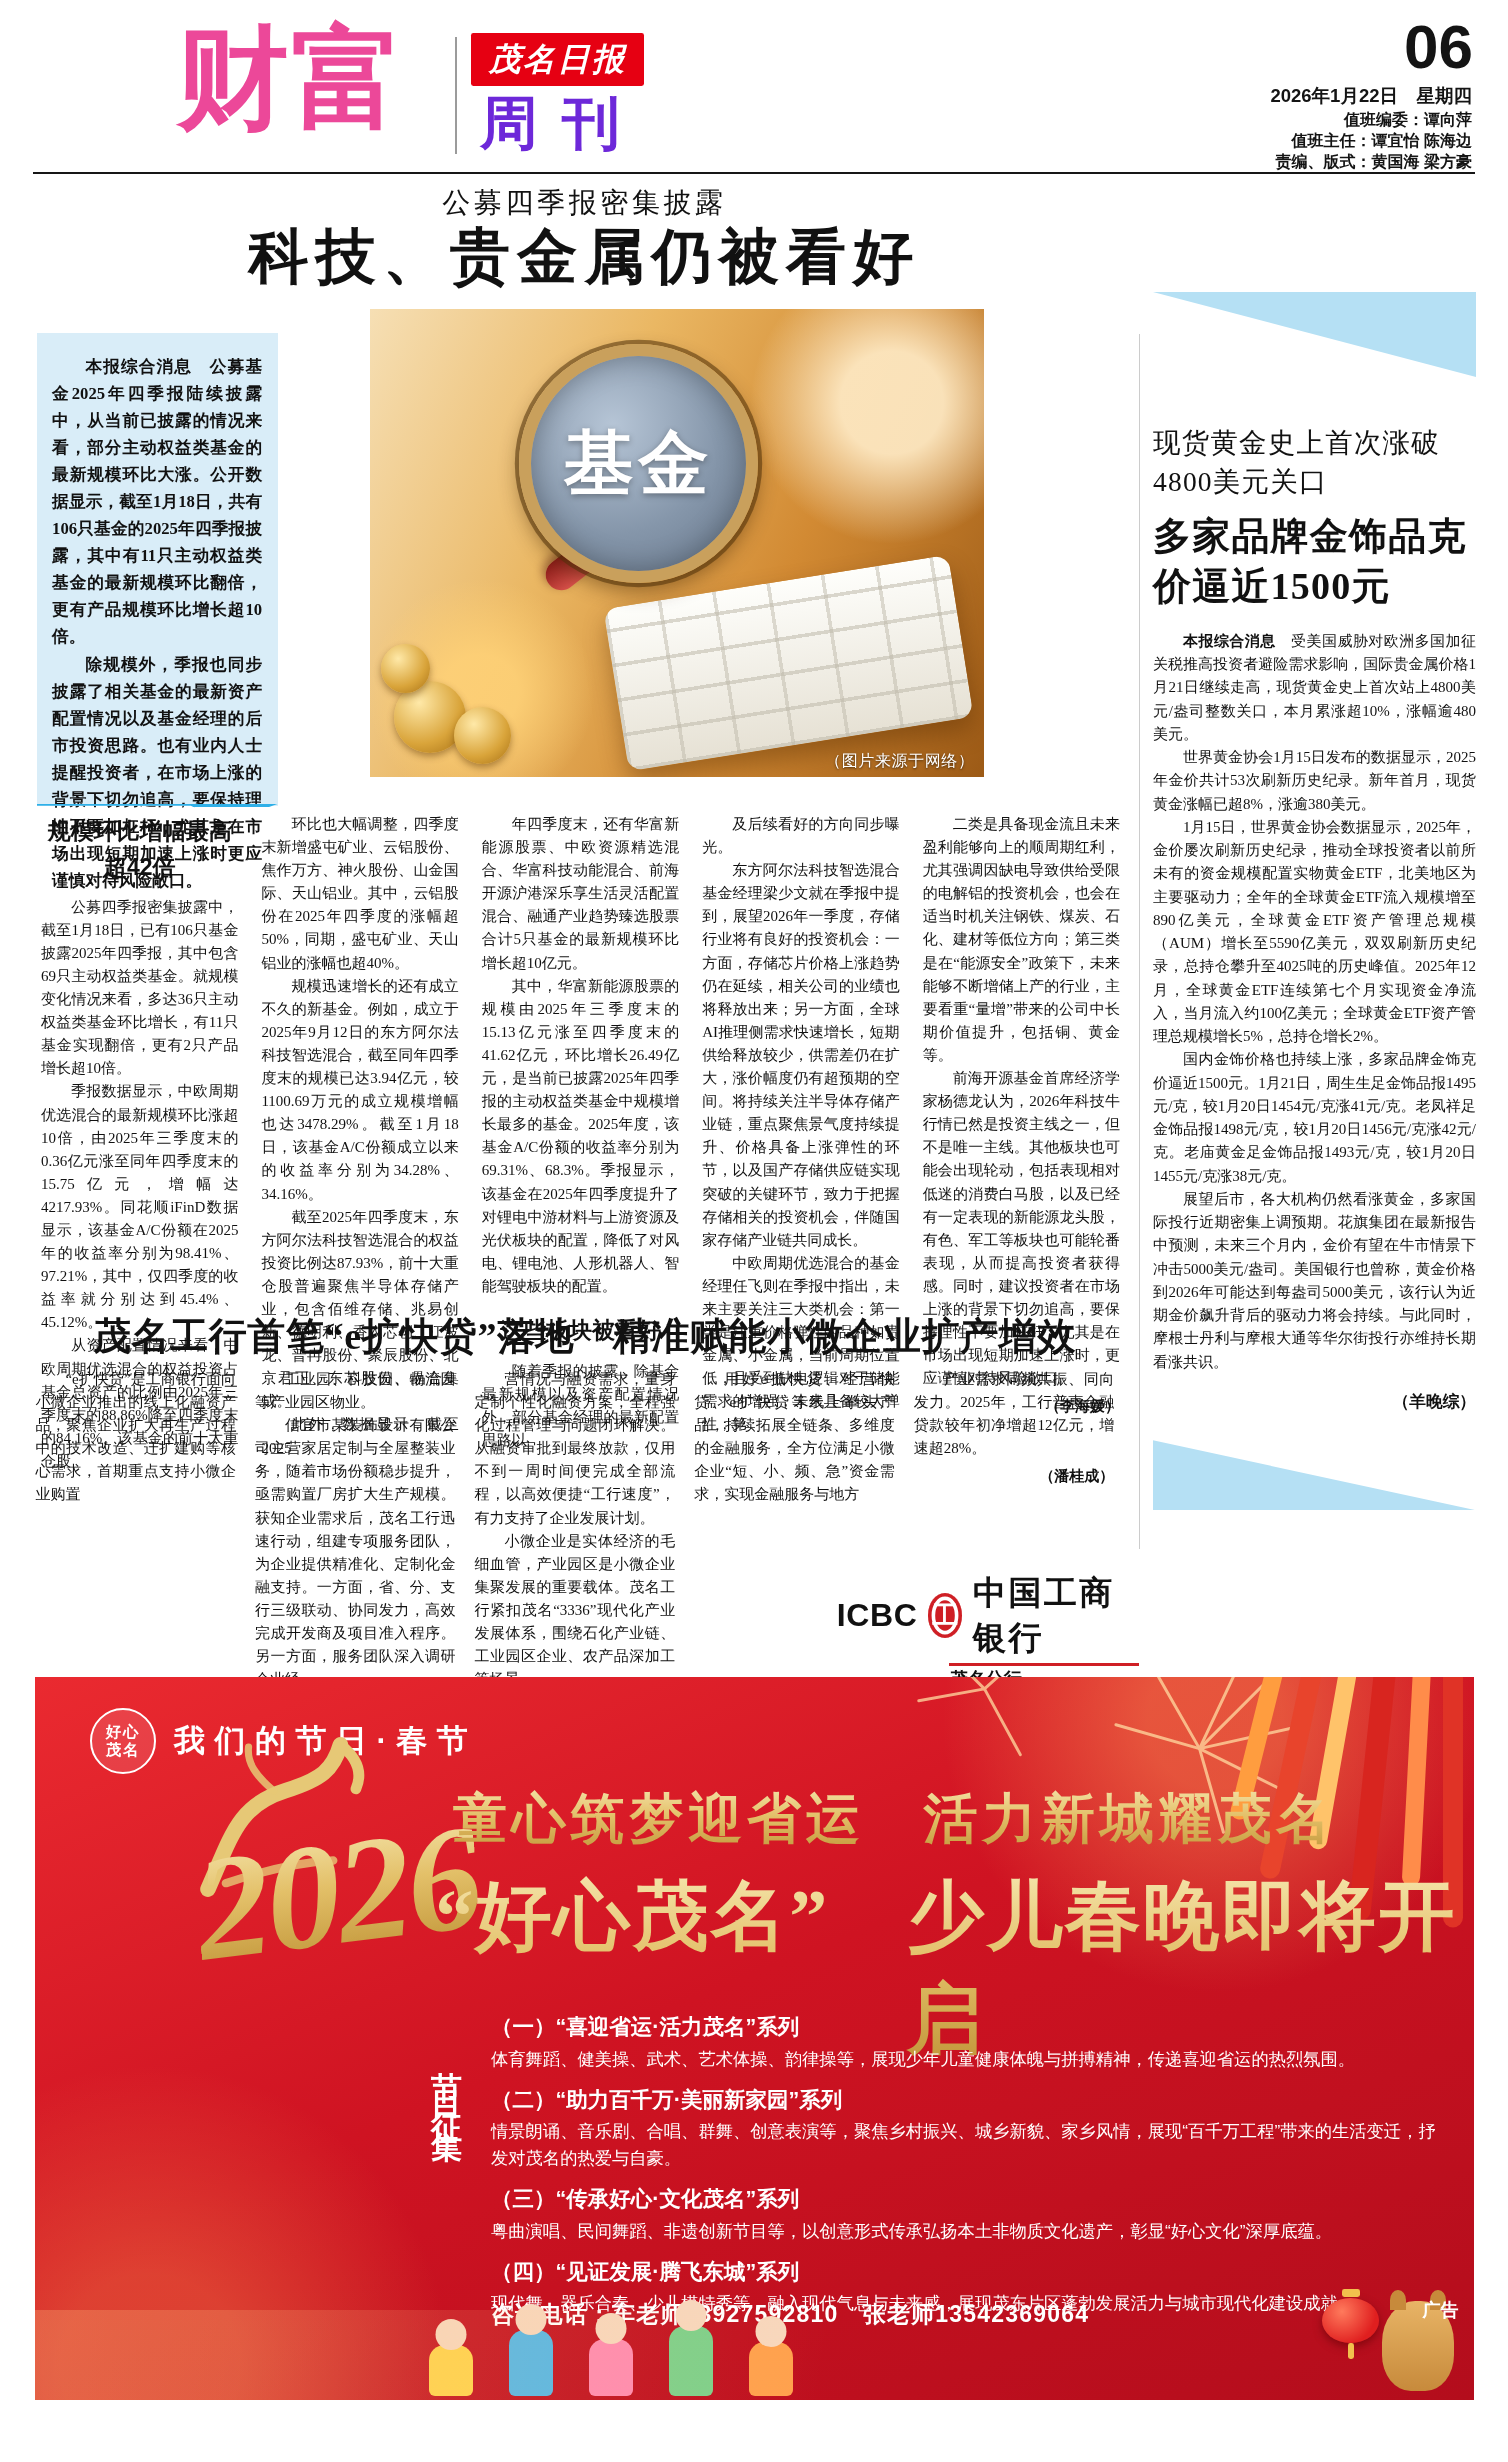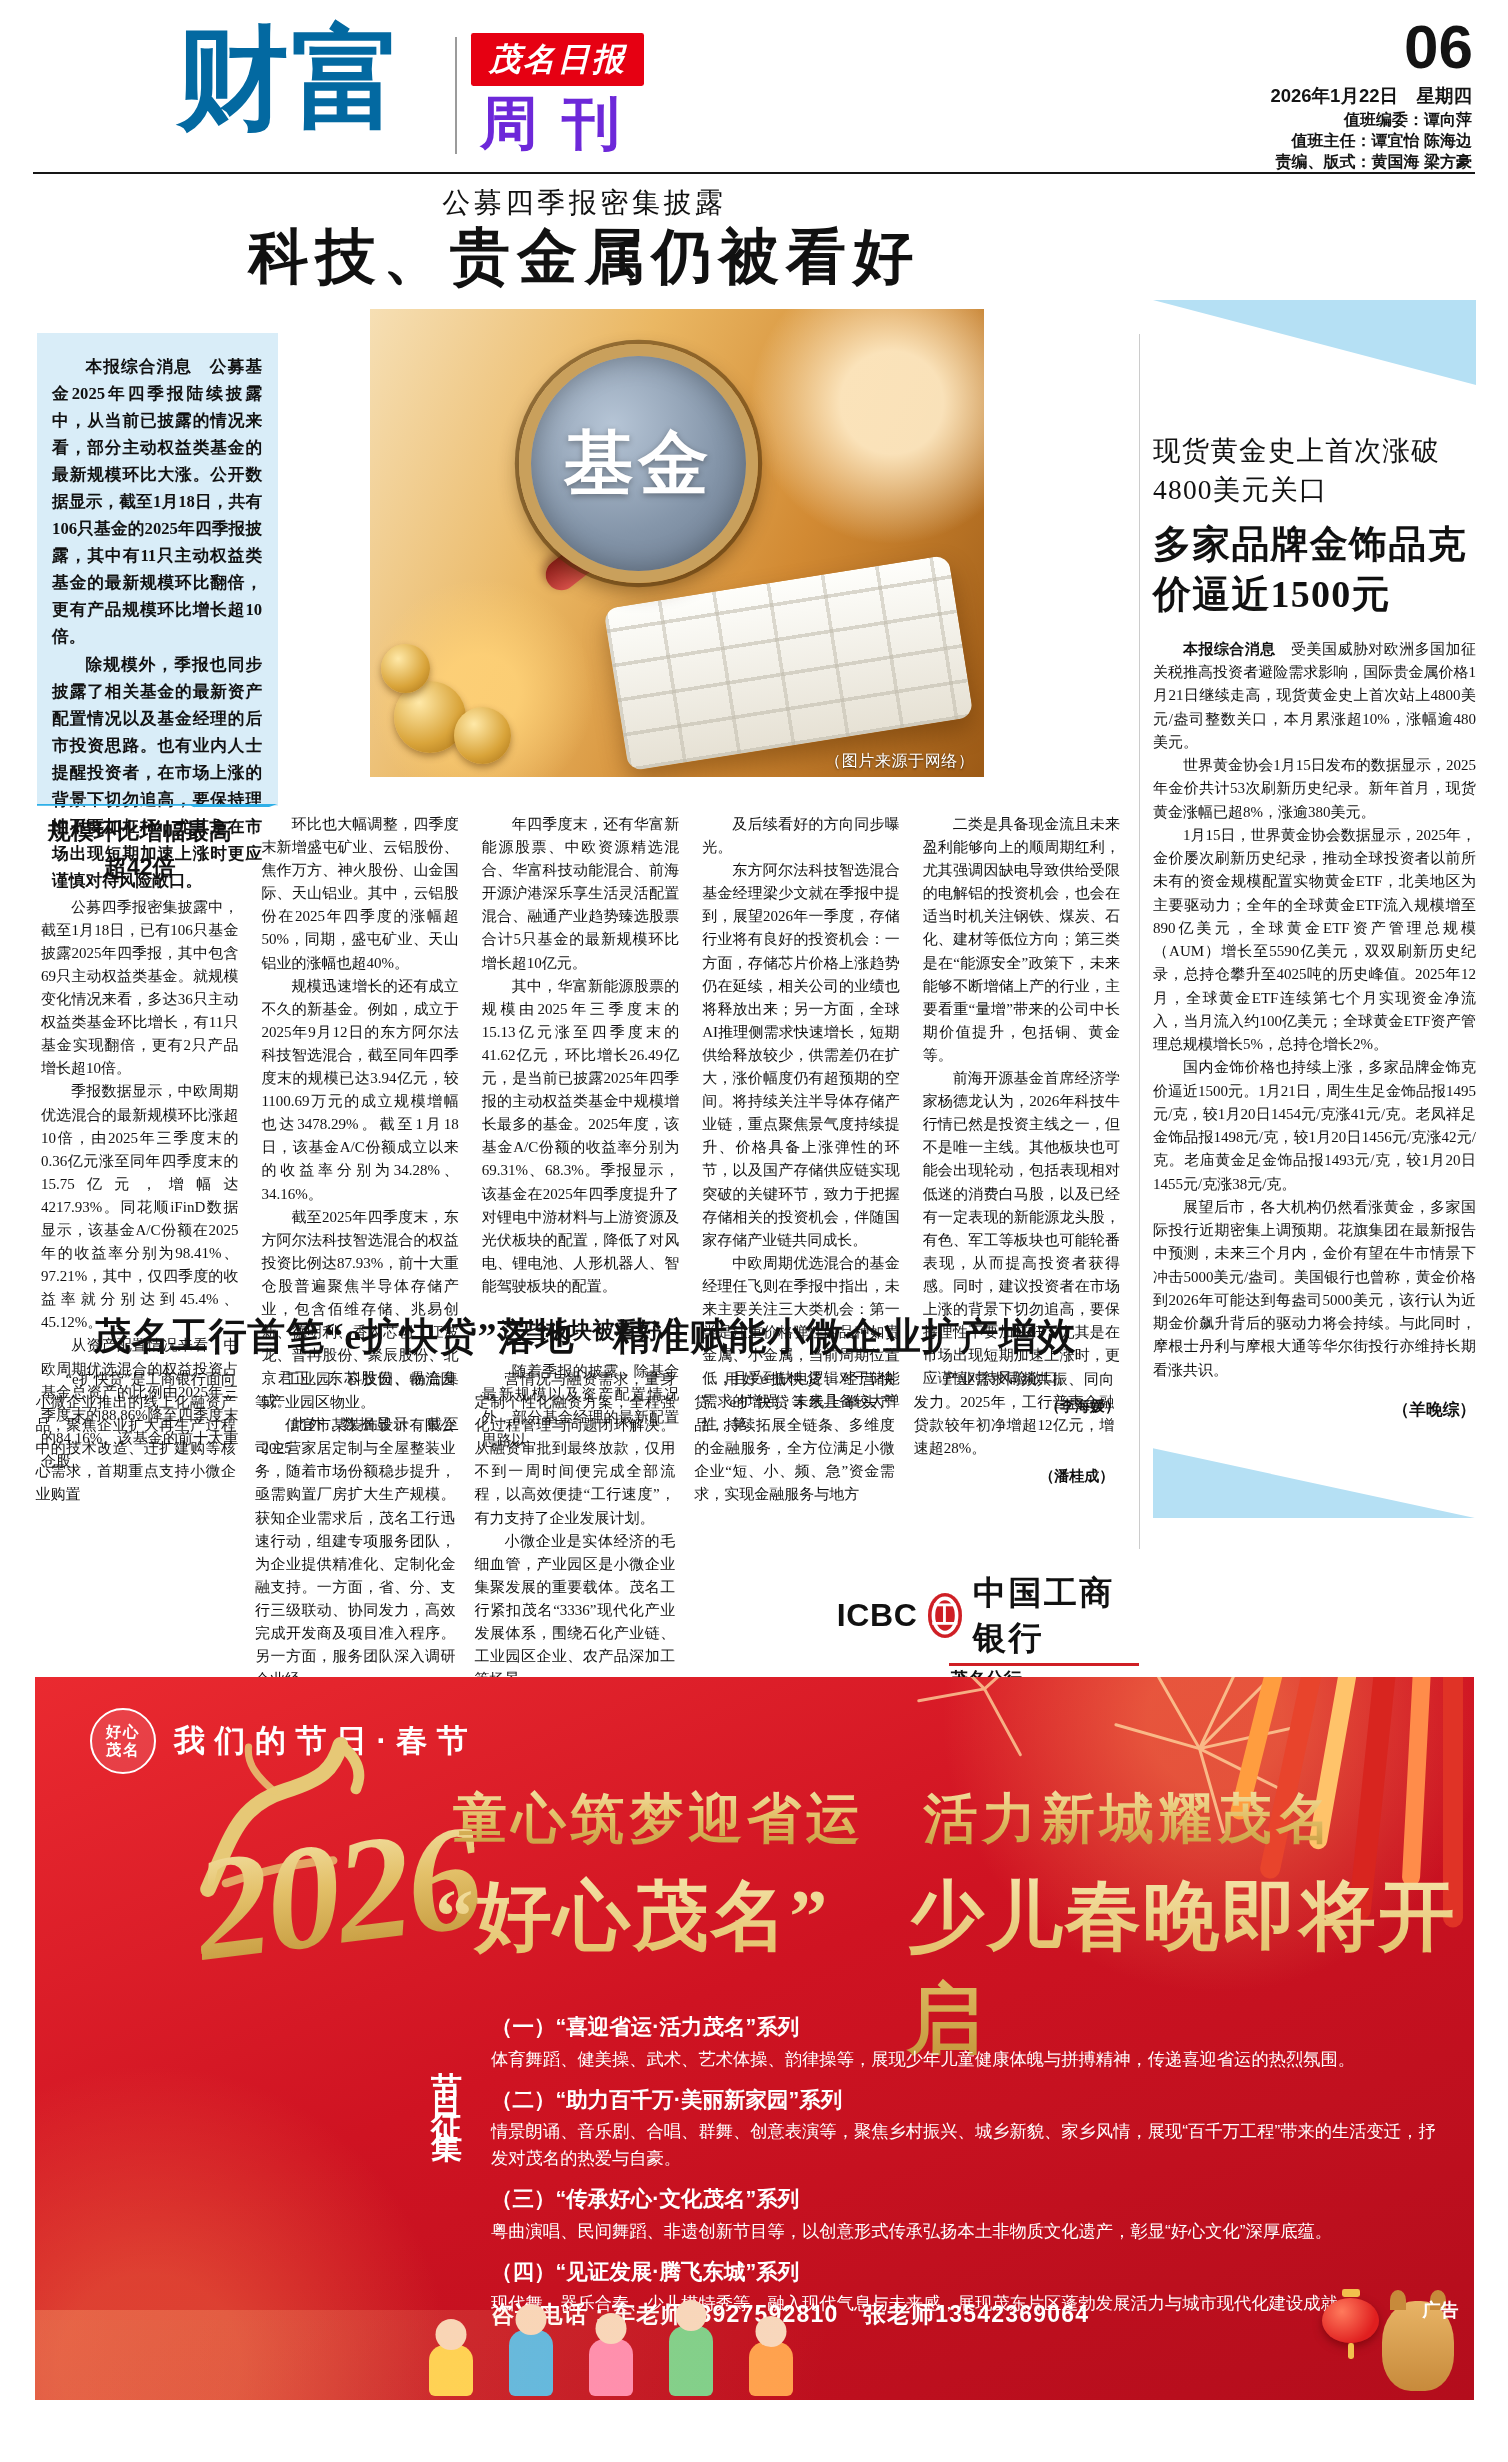--- a/index.html
+++ b/index.html
@@ -3,21 +3,21 @@
 <meta charset="utf-8">
 <style>
   html,body{margin:0;padding:0;background:#ffffff;}
   #page{position:relative;width:1508px;height:2462px;background:#fff;overflow:hidden;
         font-family:"Liberation Serif","DejaVu Serif",serif;color:#111;}
   .sans{font-family:"Liberation Sans","DejaVu Sans",sans-serif;}
   .serif{font-family:"Liberation Serif","DejaVu Serif",serif;}
 
   
   .masthead-title{position:absolute;left:177px;top:15.5px;font-size:112px;line-height:1.12;
-        font-weight:bold;color:#0369a1;letter-spacing:2.4px;}
+        font-weight:bold;color:#ec4899;letter-spacing:2.4px;}
   .masthead-divider{position:absolute;left:455px;top:37px;width:1.8px;height:117px;background:#9b9b9b;}
   .masthead-paper{position:absolute;left:471px;top:33px;width:173px;height:53px;background:#e60012;
         color:#fff;display:flex;align-items:center;justify-content:center;font-size:32px;
         font-weight:bold;font-style:italic;border-radius:2.4px;letter-spacing:2.4px;}
   .masthead-weekly{position:absolute;left:480px;top:91px;font-size:58px;color:#6d28d9;
         font-weight:bold;letter-spacing:24px;line-height:1.1;}
   .page-number{position:absolute;right:35px;top:15.5px;font-size:62px;font-weight:bold;color:#141414;line-height:1;}
   .header-meta{position:absolute;right:36px;top:84px;text-align:right;color:#141414;font-weight:bold;}
   .header-meta .date{font-size:18.5px;margin-bottom:2.4px;}
   .header-meta div{font-size:16px;line-height:1.3;}
@@ -68,21 +68,21 @@
   .col{flex:1;font-size:15px;line-height:1.54;text-align:justify;}
   .col p{margin:0;text-indent:2em;}
   .col-subhead{font-size:23px;font-weight:bold;text-align:center;text-indent:0 !important;
         font-family:"Liberation Sans","DejaVu Sans",sans-serif;margin:1.2px 0 10.7px !important;}
   .mid-subhead{margin:15.5px 0 10.7px !important;}
   .byline{text-align:right;font-weight:bold;text-indent:0 !important;margin-top:4.8px !important;}
 
   .v-divider{position:absolute;left:1139px;top:334px;width:1.2px;height:1215px;background:#cccccc;}
 
   
-  .sidebar{position:absolute;left:1153px;top:300px;width:323px;}
+  .sidebar{position:absolute;left:1153px;top:292px;width:323px;}
   .tri-top{height:85px;background:#b5e0f4;clip-path:polygon(0 0,100% 0,100% 100%);}
   .sb-kicker{margin-top:47px;font-size:27.5px;line-height:1.4;letter-spacing:1.2px;}
   .sb-headline{font-size:38px;font-weight:900;line-height:1.32;margin:9.5px 0 18px;letter-spacing:1.2px;}
   .sb-body p{font-size:15px;line-height:1.55;text-align:justify;text-indent:2em;margin:0;}
   .sb-lead p{text-indent:2em;font-size:15px;line-height:1.55;text-align:justify;margin:0;}
   .sb-lead b{font-family:"Liberation Sans","DejaVu Sans",sans-serif;}
   .sb-byline{text-align:right;font-weight:bold;font-size:16.7px;margin-top:16px;}
   .tri-bottom{height:70px;background:#b5e0f4;clip-path:polygon(0 0,100% 100%,0 100%);margin-top:27.5px;}
 
   

